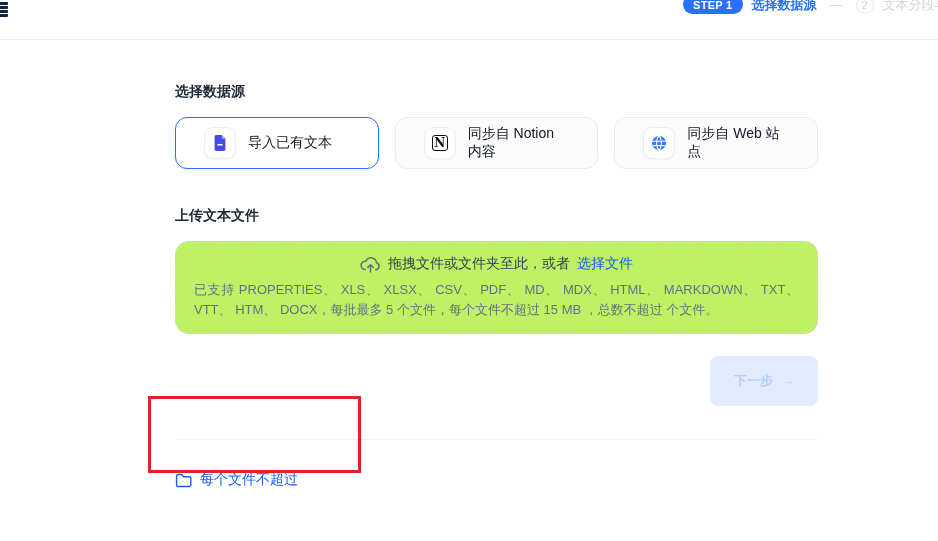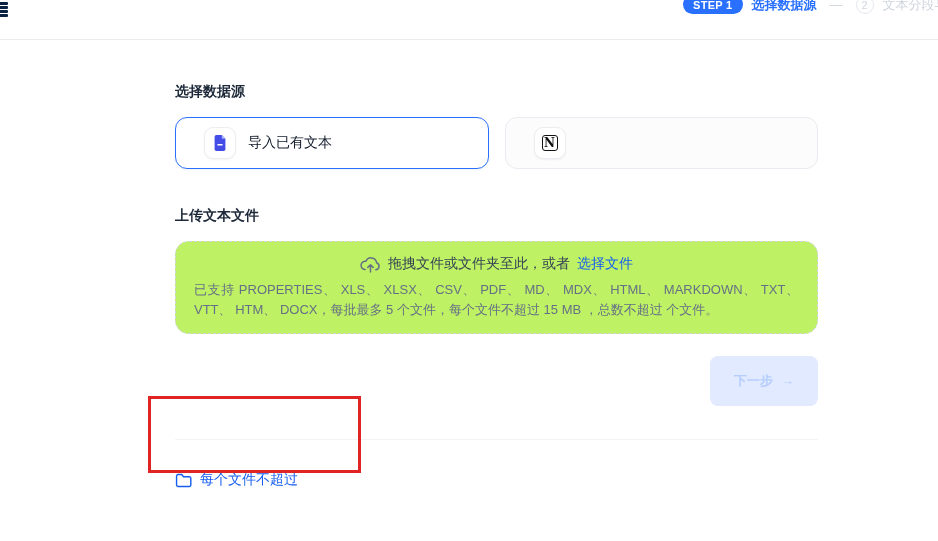--- a/index.html
+++ b/index.html
@@ -92,20 +92,30 @@
           <path d="M12 1l4 4.2h-4z" fill="#a9b3f7"></path>
           <rect x="7" y="11.2" width="6" height="1.7" rx=".8" fill="#fff"></rect>
         </svg>
       </span>
       <span class="card-label">导入已有文本</span>
     </div>
     <div class="card">
       <span class="icon-box">
         <span class="notion-n">N</span>
       </span>
+      <span class="card-label">同步自 Notion 内容</span>
+    </div>
+    <div class="card">
+      <span class="icon-box">
+        <svg width="16" height="16" viewBox="0 0 16 16">
+          <circle cx="8" cy="8" r="7" fill="#2e7cf6"></circle>
+          <path d="M1.4 6.2h13.2M2.1 10.6h11.8M8 1c3.1 2.6 3.1 11.4 0 14M8 1C4.9 3.6 4.9 12.4 8 15" stroke="#fff" stroke-width="1.1" fill="none"></path>
+        </svg>
+      </span>
+      <span class="card-label">同步自 Web 站点</span>
     </div>
   </div>
 
   <h2 class="section-title t2">上传文本文件</h2>
 
   <div class="dropzone">
     <div class="drop-row">
       <span style="display:inline-flex;">
         <svg width="21" height="17" viewBox="0 0 21 17">
           <path d="M5.2 13.6a4.2 4.2 0 1 1 .7-8.35A5.6 5.6 0 0 1 16.6 6.7a3.6 3.6 0 0 1-.9 7" stroke="#667085" stroke-width="1.5" fill="none" stroke-linecap="round"></path>

